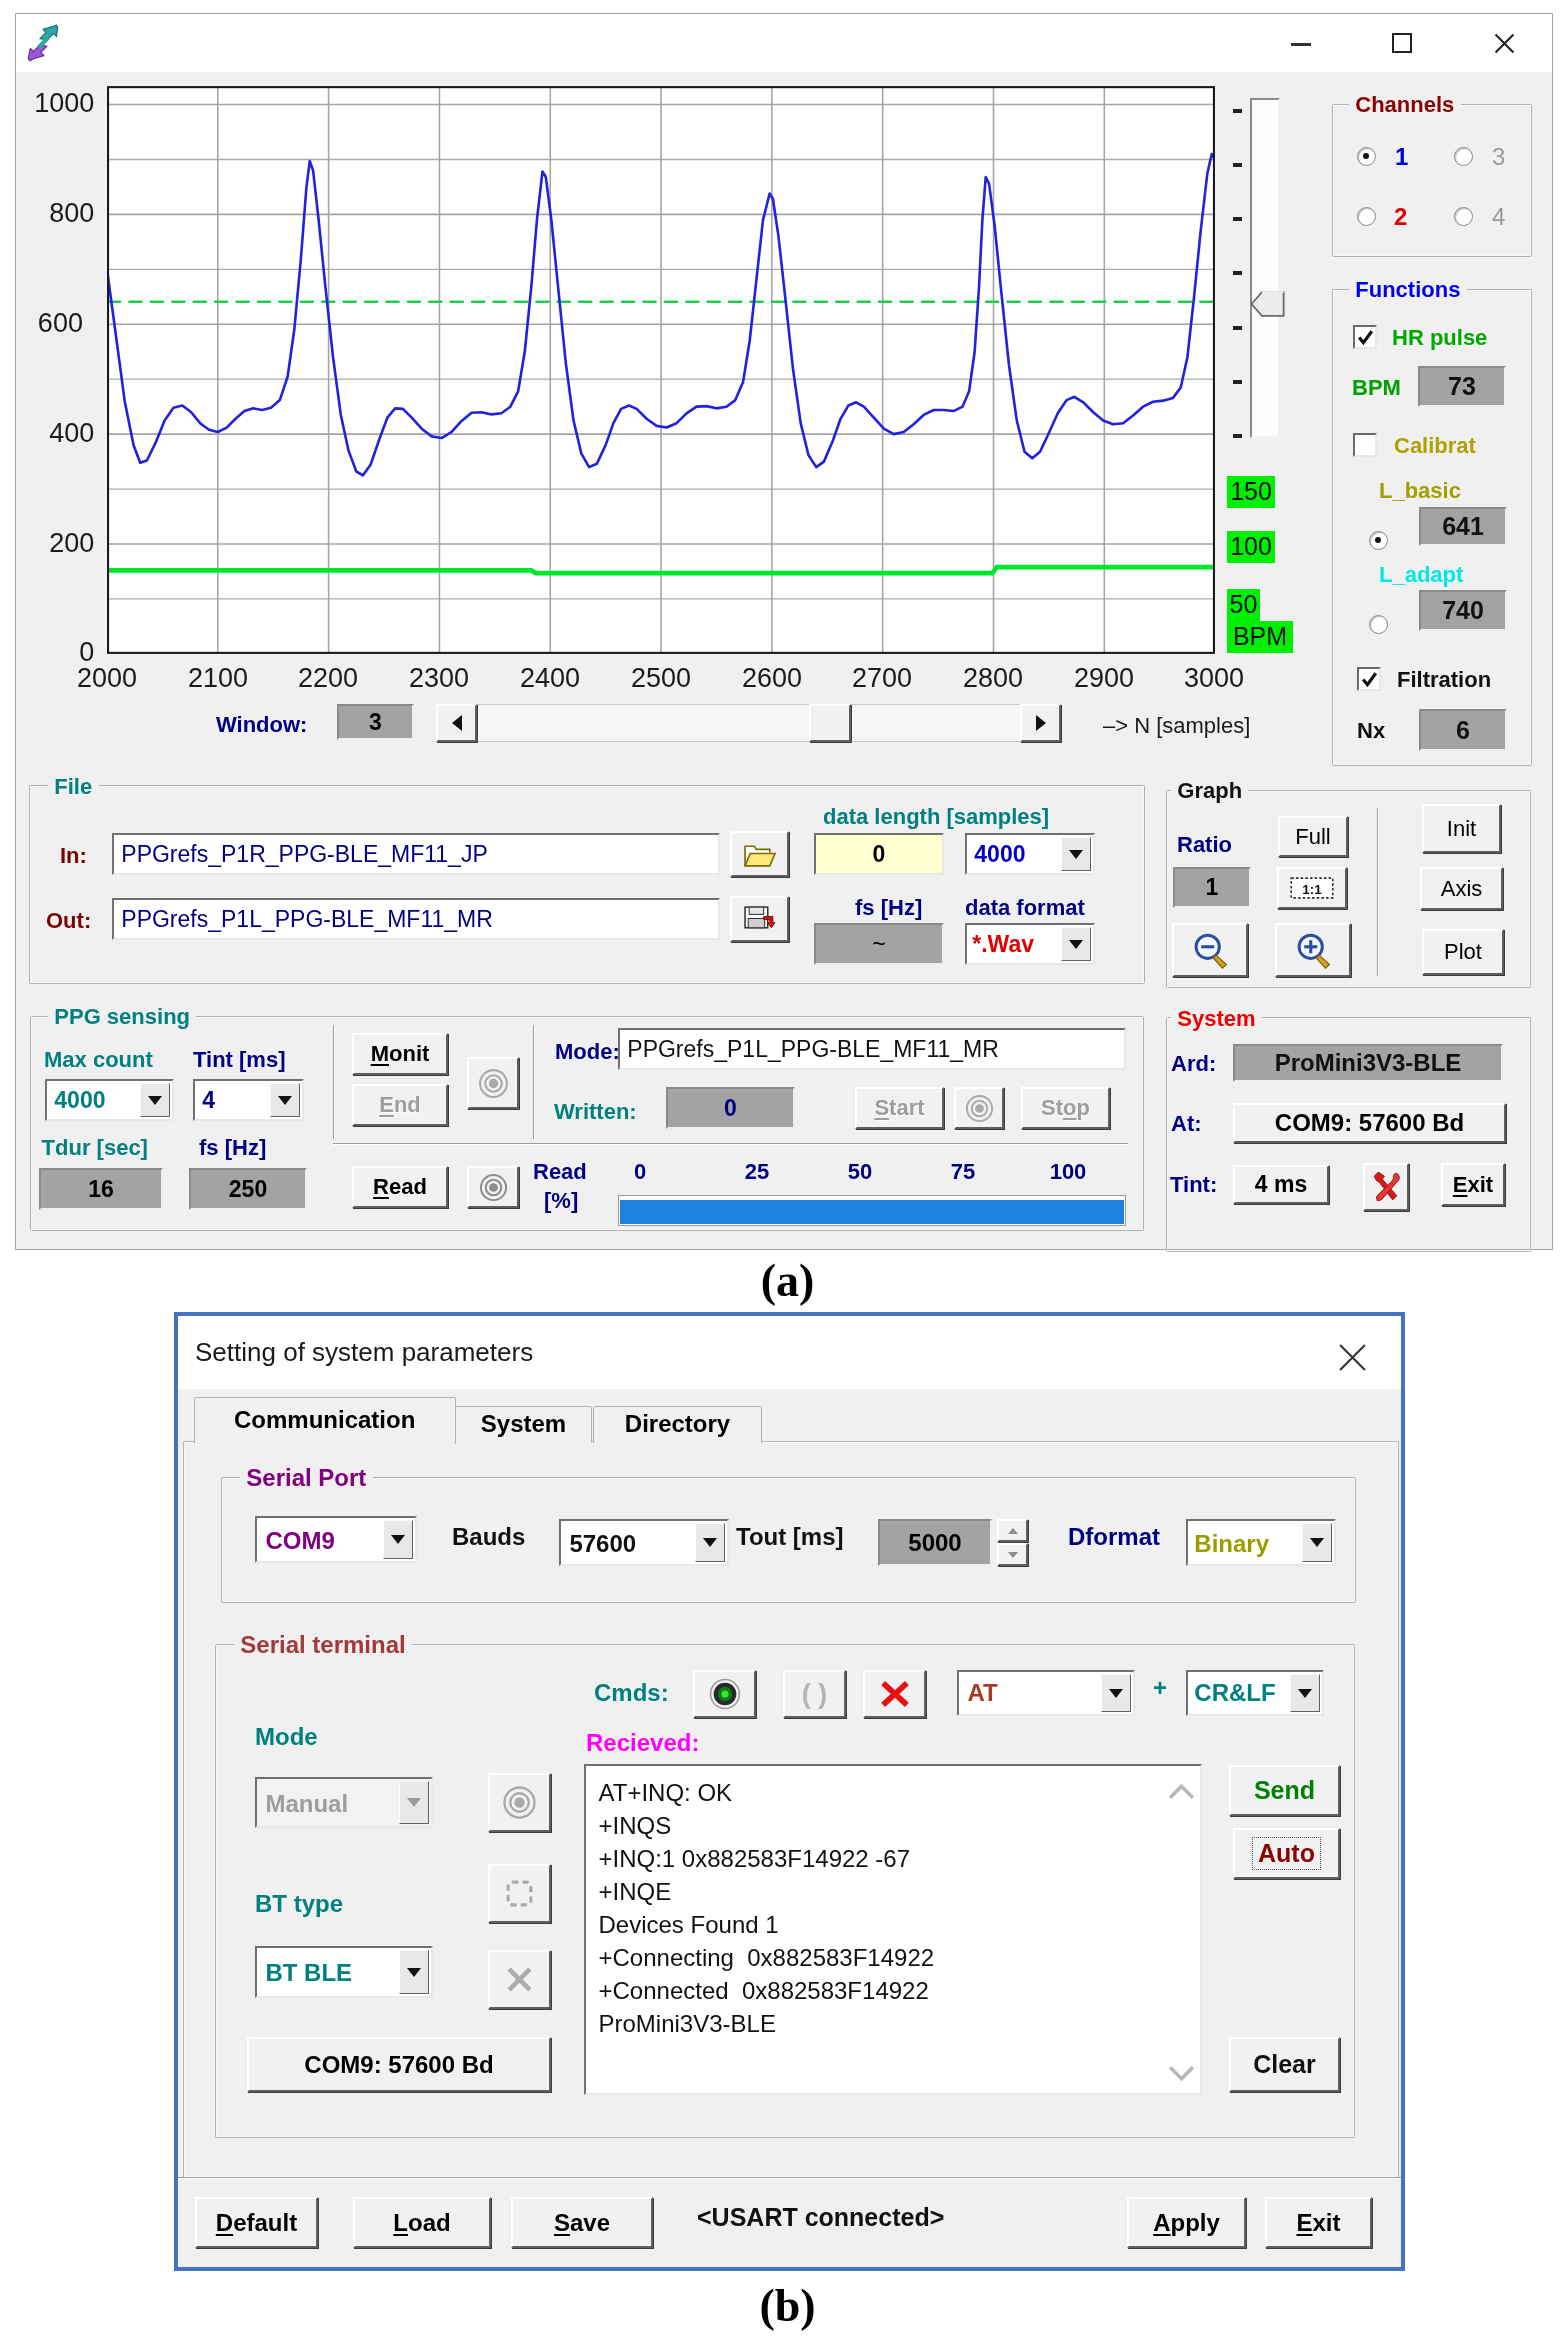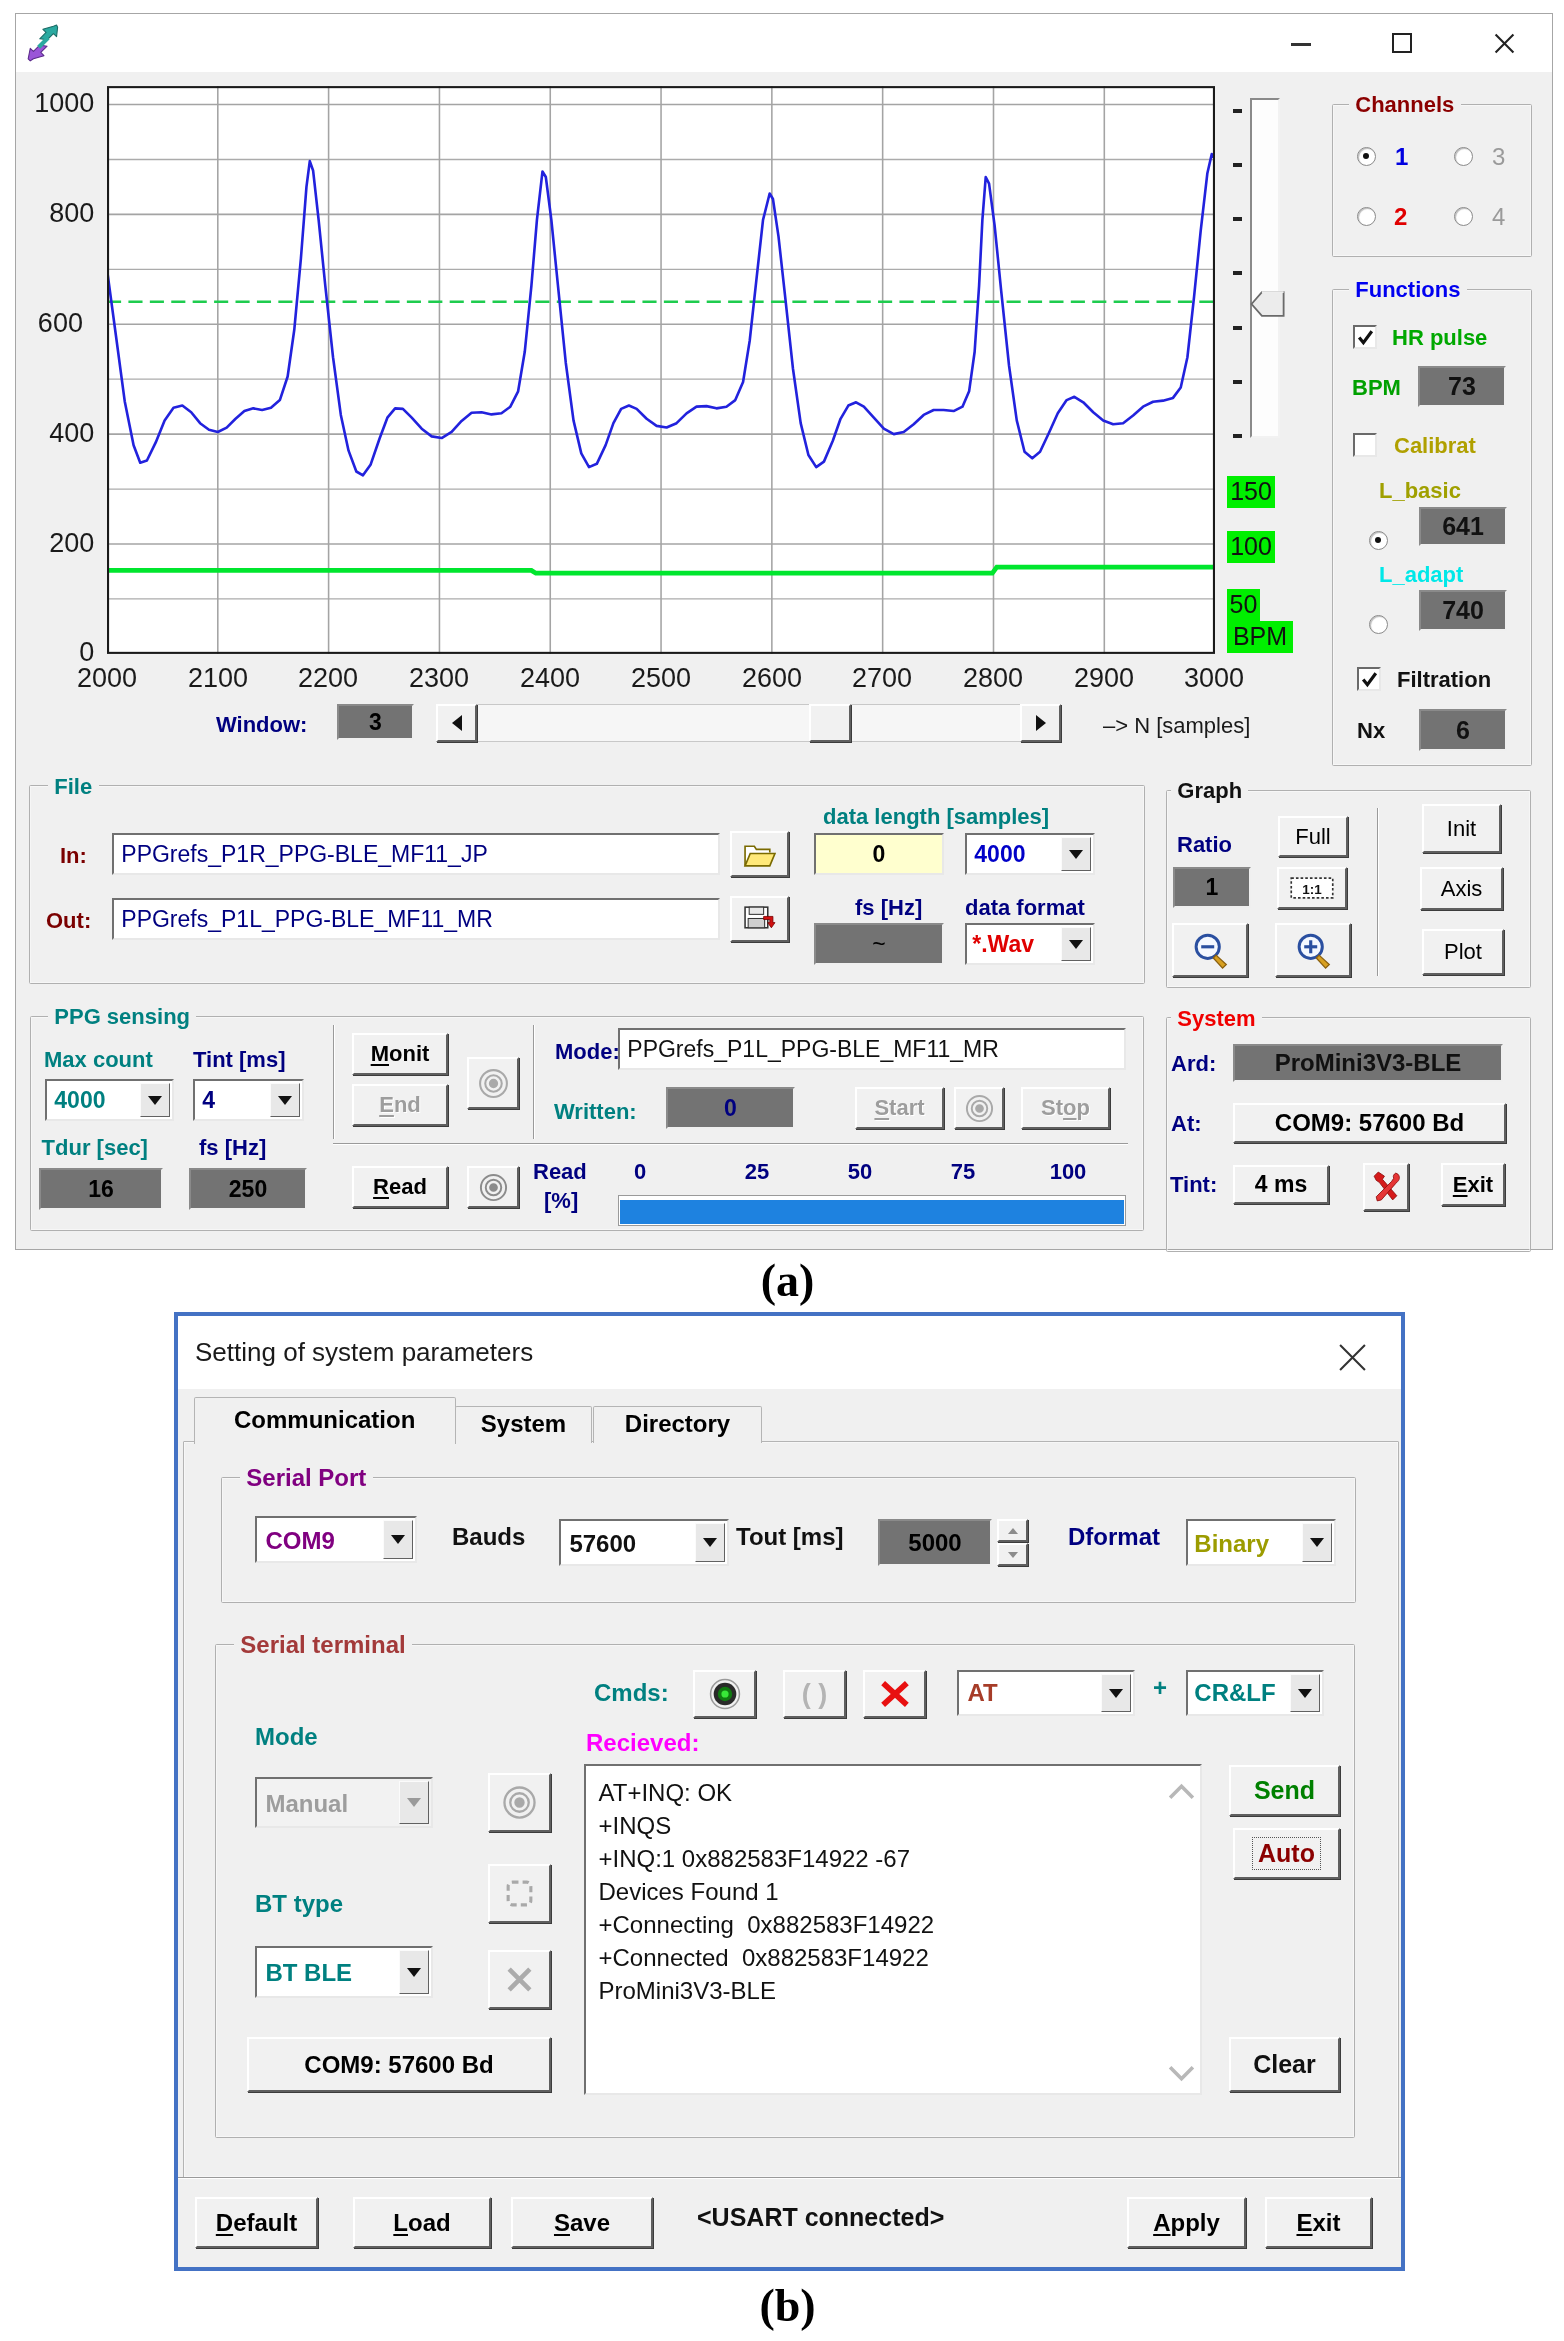--- a/index.html
+++ b/index.html
@@ -2,21 +2,21 @@
 <html style="font-size:8.4px"><head><meta charset="utf-8"><style>
 *{margin:0;padding:0;box-sizing:border-box}
 html,body{width:1564px;height:2342px;background:#fff}
 body{font-family:"Liberation Sans",sans-serif;position:relative;color:#000}
 .a{position:absolute}
 .b{font-weight:bold}
 .gb{position:absolute;border:1.6px solid #b0b0b0;border-radius:1.6px;box-shadow:inset 0 0 0 0.5px #fdfdfd}
 .gl{position:absolute;background:#f0f0f0;padding:0 6.3px;font-weight:bold;font-size:22px;line-height:25px;white-space:nowrap}
 .btn{position:absolute;background:#f1f1f1;border-style:solid;border-width:2.1px;border-color:#ffffff #5f5f5f #5f5f5f #ffffff;box-shadow:1px 1px 0 #3c3c3c;display:flex;align-items:center;justify-content:center;font-size:22px;white-space:nowrap}
 .sk{position:absolute;background:#fff;border-style:solid;border-width:2.1px;border-color:#707070 #e8e8e8 #e8e8e8 #707070}
-.gv{position:absolute;background:#737373;border-style:solid;border-width:2.1px;border-color:#8a8a8a #efefef #efefef #8a8a8a;display:flex;align-items:center;justify-content:center;font-weight:bold;font-size:24px}
+.gv{position:absolute;background:#a3a3a3;border-style:solid;border-width:2.1px;border-color:#8a8a8a #efefef #efefef #8a8a8a;display:flex;align-items:center;justify-content:center;font-weight:bold;font-size:24px}
 .lb{position:absolute;font-size:22px;font-weight:bold;white-space:nowrap;line-height:26px}
 .cbb{position:absolute;right:1.6px;top:1.6px;bottom:1.6px;width:30px;background:#e8e8e8;border-style:solid;border-width:1.6px;border-color:#fbfbfb #616161 #616161 #fbfbfb;display:flex;align-items:center;justify-content:center}
 .tri{width:0;height:0;border-left:7.3px solid transparent;border-right:7.3px solid transparent;border-top:9.4px solid #111}
 .trid{width:0;height:0;border-left:7.3px solid transparent;border-right:7.3px solid transparent;border-top:9.4px solid #9a9a9a}
 .ck{position:absolute;width:24px;height:24px;background:#fff;border-style:solid;border-width:2.1px;border-color:#6a6a6a #e8e8e8 #e8e8e8 #6a6a6a}
 .rd{position:absolute;width:19px;height:19px;border-radius:50%;background:#fff;border:1.6px solid #8a8a8a;box-shadow:inset 1px 1px 1px #bbb}
 .dot{position:absolute;left:4.7px;top:4.7px;width:6.3px;height:6.3px;border-radius:50%;background:#111}
 .dis{color:#9d9d9d;text-shadow:1px 1px 0 #fff}
 u{text-decoration:underline;text-underline-offset:3.1px}
 </style></head><body>
@@ -411,20 +411,21 @@
       <span style="position:absolute;left:6.3px;top:1px;font-size:24px;line-height:40px;font-weight:bold;color:#008080">CR&amp;LF</span>
       <div class="cbb">
         <div class="tri"></div>
       </div>
     </div>
 <div class="lb" style="left:408px;top:414px;color:#ff00ff;font-size:24px">Recieved:</div>
 <div class="sk" style="left:406px;top:448px;width:618px;height:331px;font-size:24px;line-height:33px;padding:10.4px 0 0 12.5px;color:#111">
       <div style="height:33px">AT+INQ: OK</div>
       <div style="height:33px">+INQS</div>
       <div style="height:33px">+INQ:1 0x882583F14922 -67</div>
+      <div style="height:33px">+INQE</div>
       <div style="height:33px">Devices Found 1</div>
       <div style="height:33px">+Connecting&nbsp; 0x882583F14922</div>
       <div style="height:33px">+Connected&nbsp; 0x882583F14922</div>
       <div style="height:33px">ProMini3V3-BLE</div>
     </div>
 <svg class="a" style="left:989px;top:465px" width="29" height="21" viewBox="0 0 56 40">
       <polyline points="6,32 28,10 50,32" fill="none" stroke="#b8b8b8" stroke-width="7"></polyline>
     </svg>
 <svg class="a" style="left:989px;top:747px" width="29" height="21" viewBox="0 0 56 40">
       <polyline points="6,8 28,30 50,8" fill="none" stroke="#b8b8b8" stroke-width="7"></polyline>

